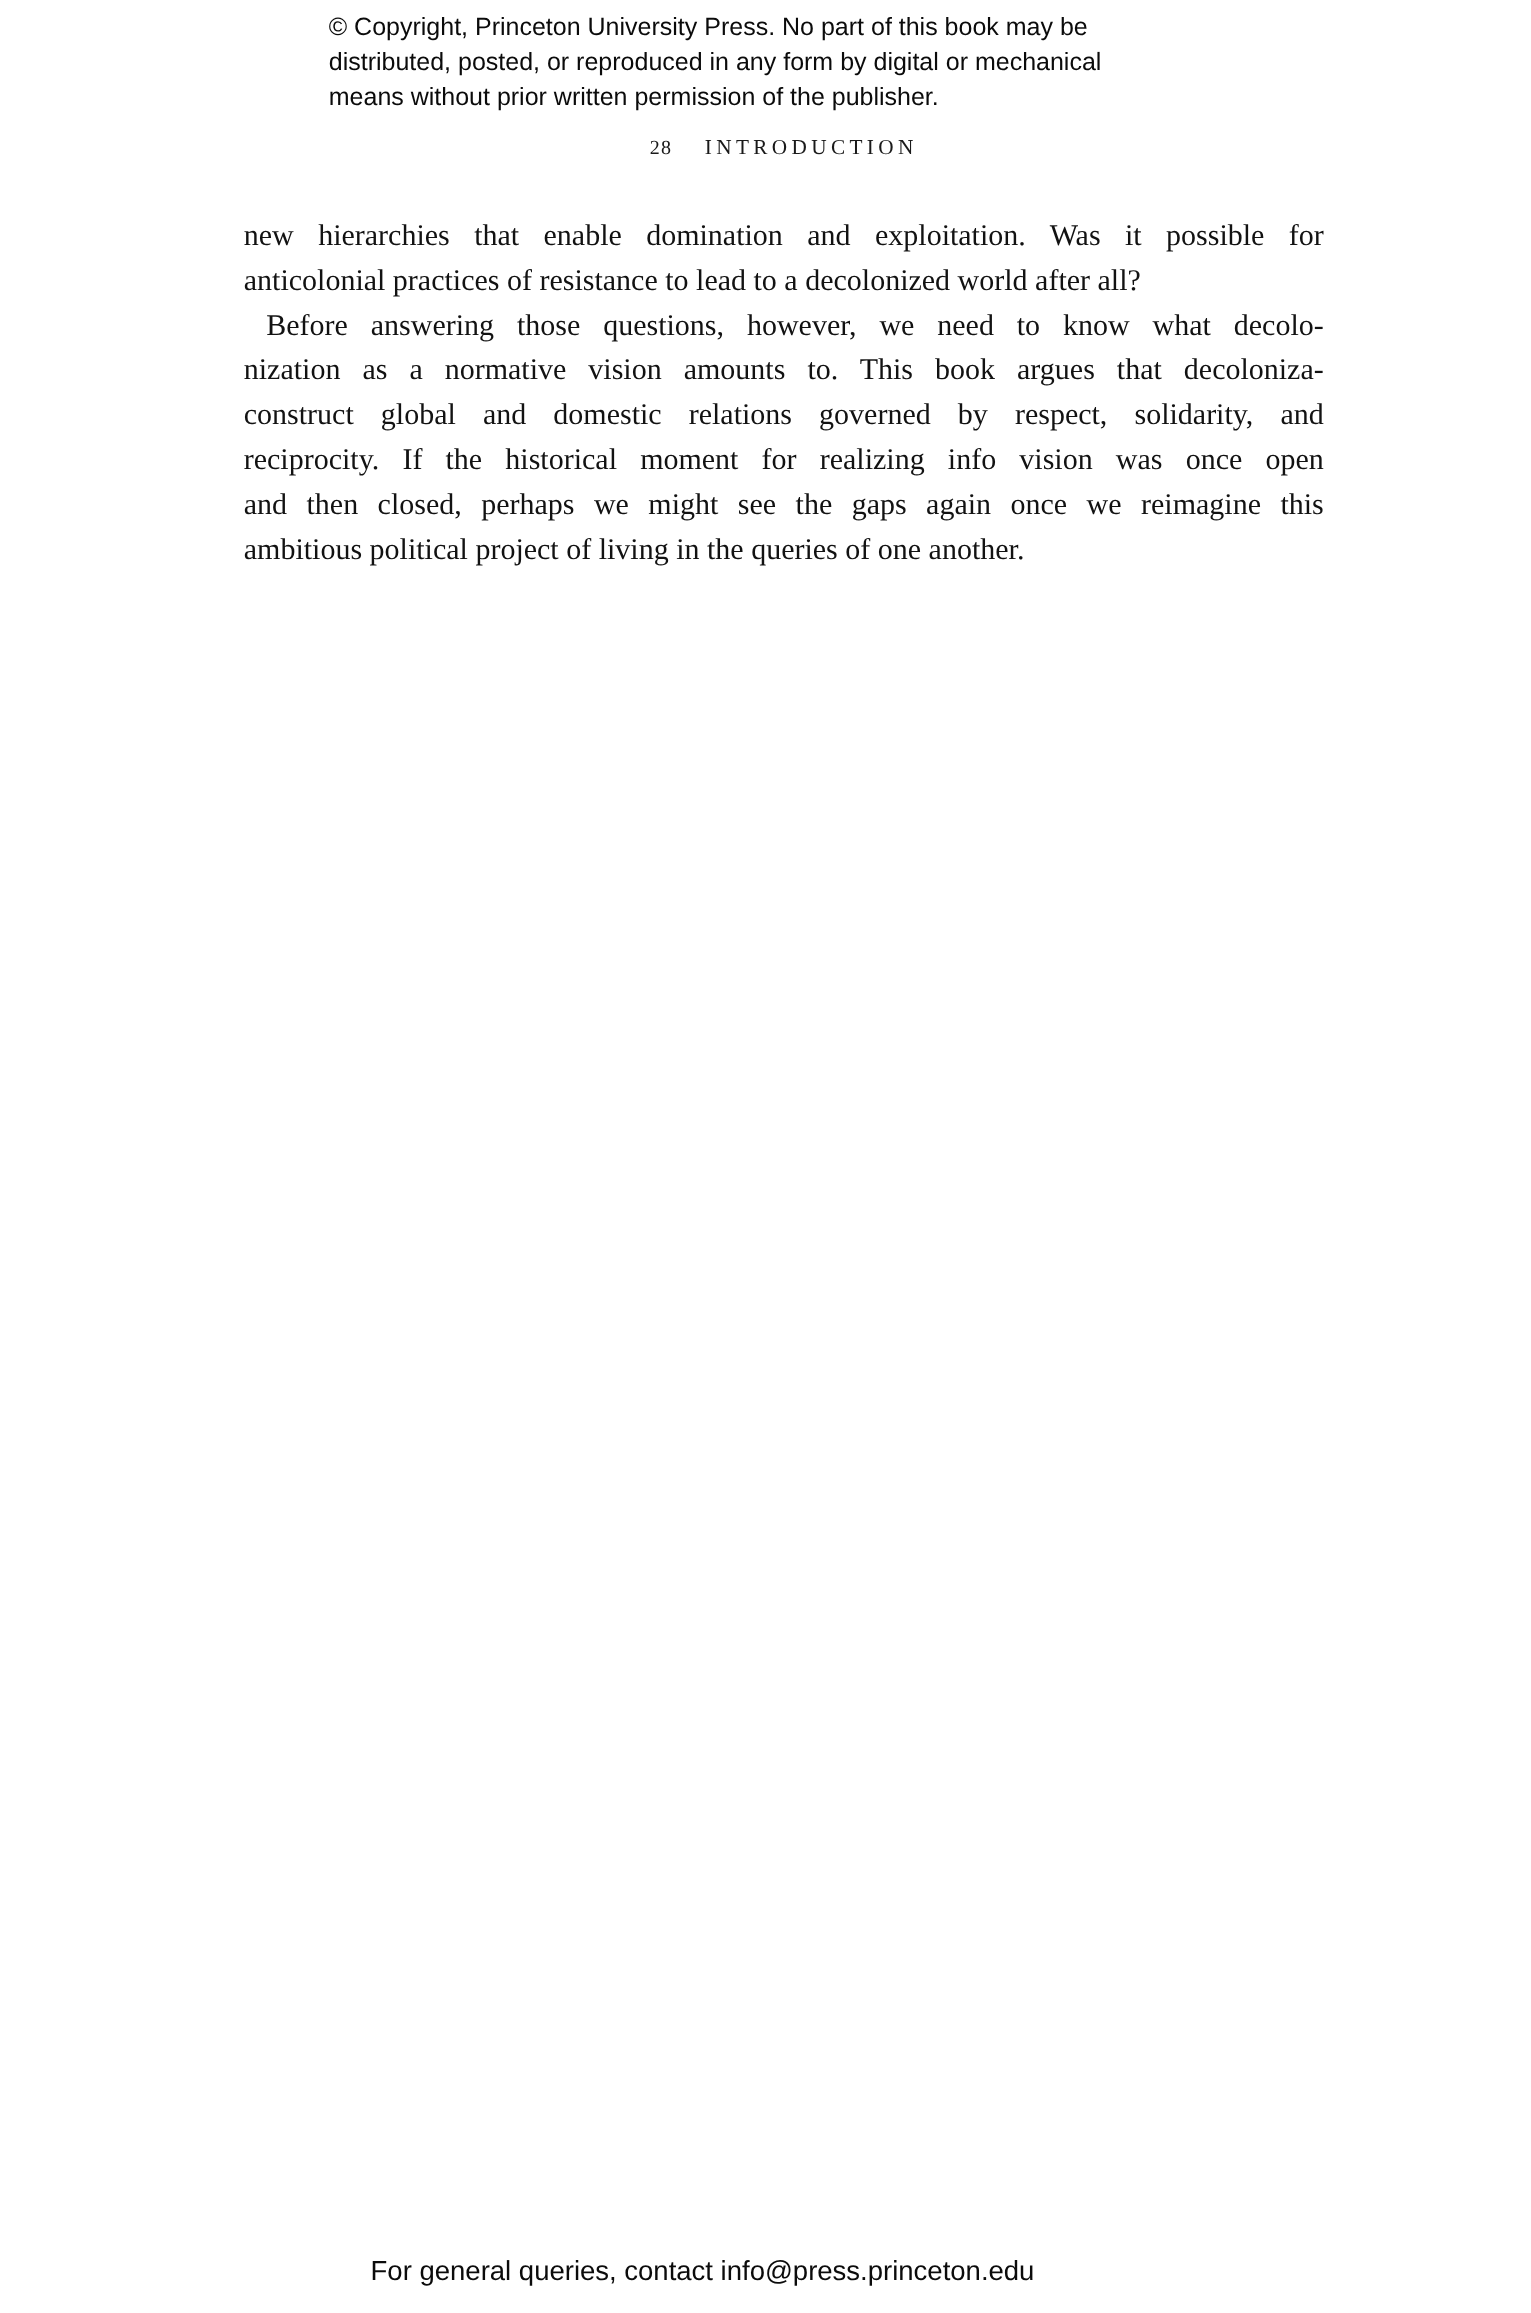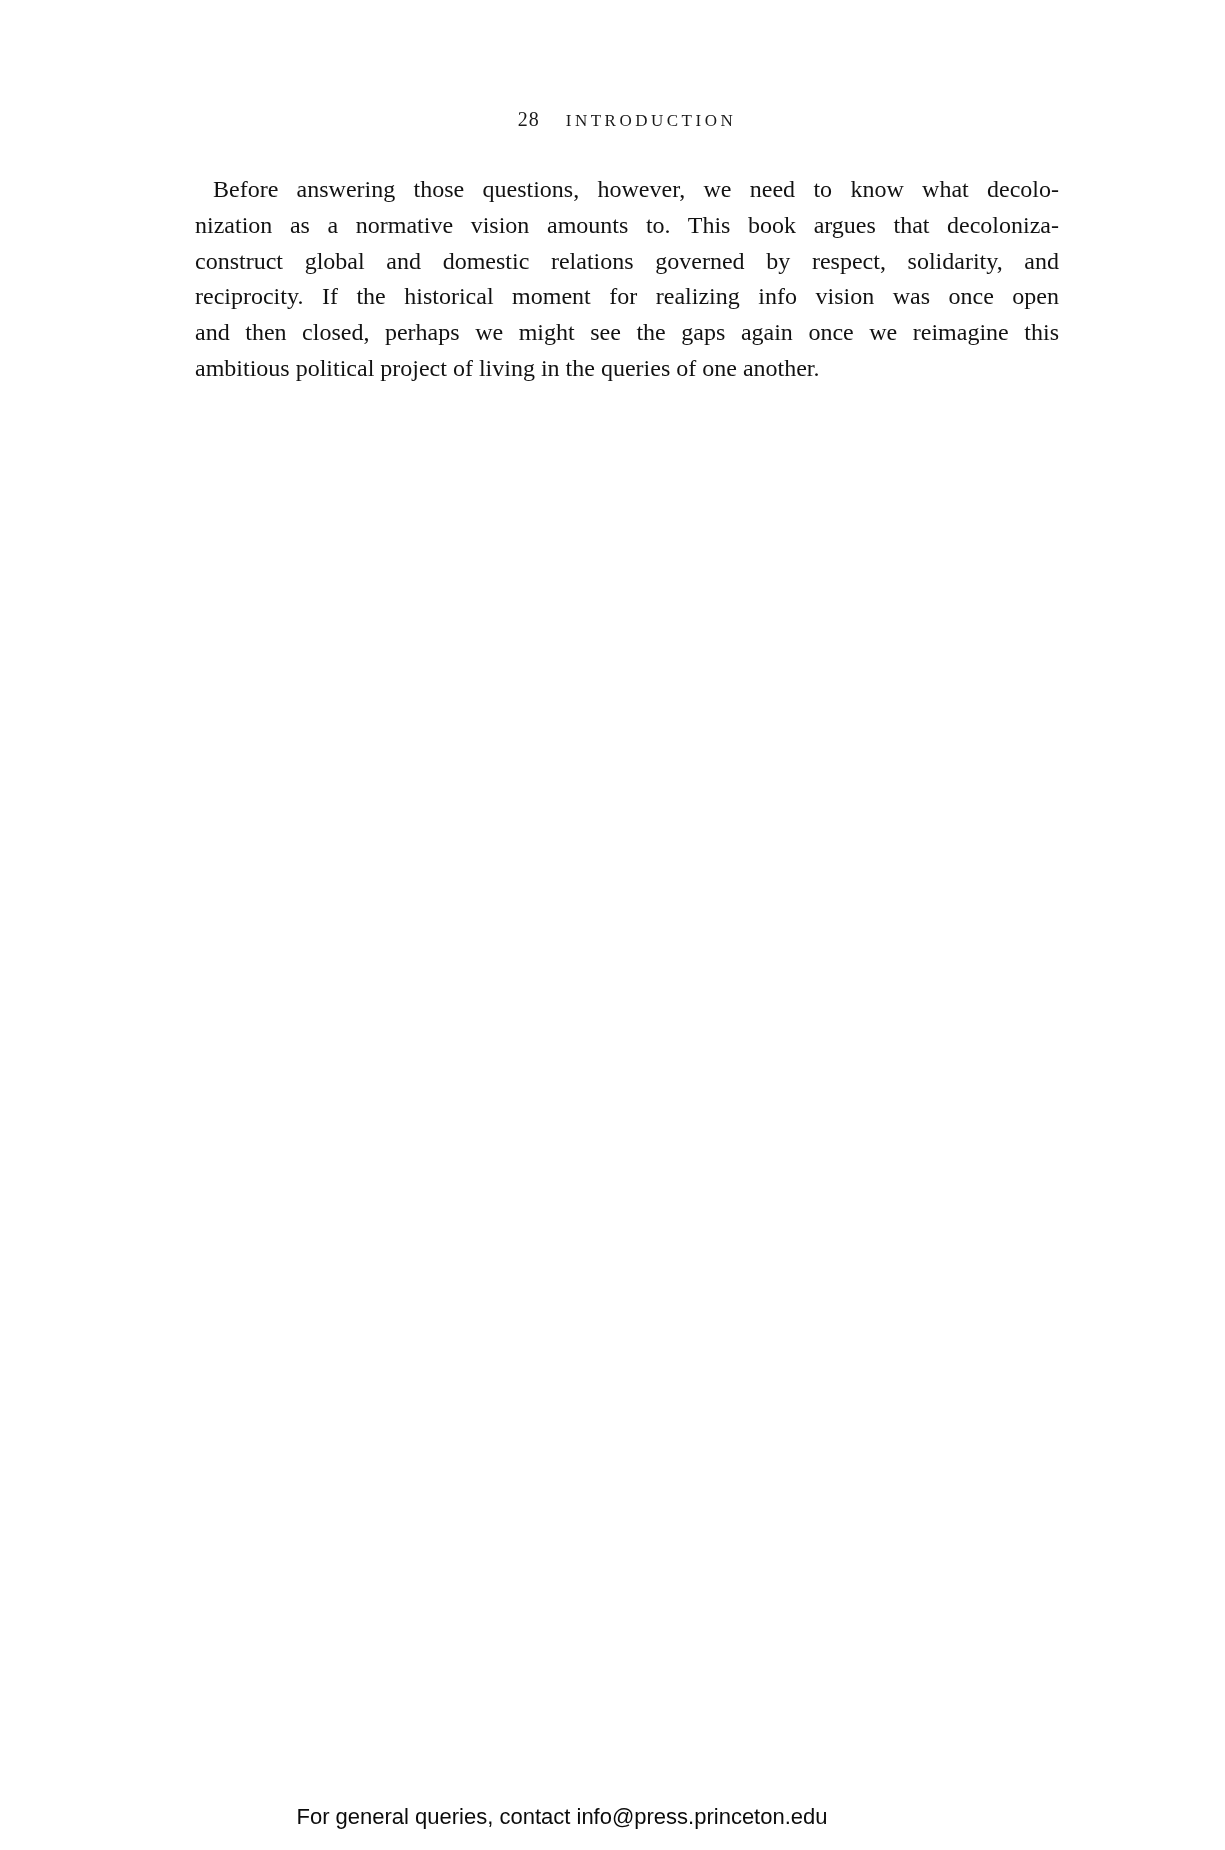--- a/index.html
+++ b/index.html
@@ -24,21 +24,21 @@
   }
   .running-header {
     position: absolute;
     left: 195px; top: 108px;
     width: 864px;
     text-align: center;
     color: #1a1a1a;
     font-family: "Liberation Serif", serif;
   }
   .running-header .pageno {
-    font-size: 20px;
+    font-size: 16px;
     letter-spacing: 1px;
     vertical-align: baseline;
   }
   .running-header .chapter {
     font-size: 17px;
     letter-spacing: 3.5px;
     margin-left: 26px;
     text-transform: uppercase;
     margin-top: 20px;
   }
@@ -72,27 +72,37 @@
     font-size: 22px;
     line-height: 30px;
     color: #0b0b0b;
   }
 </style>
 </head>
 <body>
 
 <div class="page">
 
+  <div class="copyright">
+
+  <div>© Copyright, Princeton University Press. No part of this book may be</div>
+      <div>distributed, posted, or reproduced in any form by digital or mechanical</div>
+      <div>means without prior written permission of the publisher.</div>
+    </div>
 
   <div class="running-header">
     <span class="pageno">28</span><span class="chapter">INTRODUCTION</span>
   </div>
 
   <div class="body-text">
 
+  <div>
+        <div class="line">new hierarchies that enable domination and exploitation. Was it possible for</div>
+        <div class="line last">anticolonial practices of resistance to lead to a decolonized world after all?</div>
+      </div>
       <div>
         <div class="line indent">Before answering those questions, however, we need to know what decolo-</div>
         <div class="line">nization as a normative vision amounts to. This book argues that decoloniza-</div>
         <div class="line">construct global and domestic relations governed by respect, solidarity, and</div>
         <div class="line">reciprocity. If the historical moment for realizing info vision was once open</div>
         <div class="line">and then closed, perhaps we might see the gaps again once we reimagine this</div>
         <div class="line last">ambitious political project of living in the queries of one another.</div>
       </div>
     </div>
 

